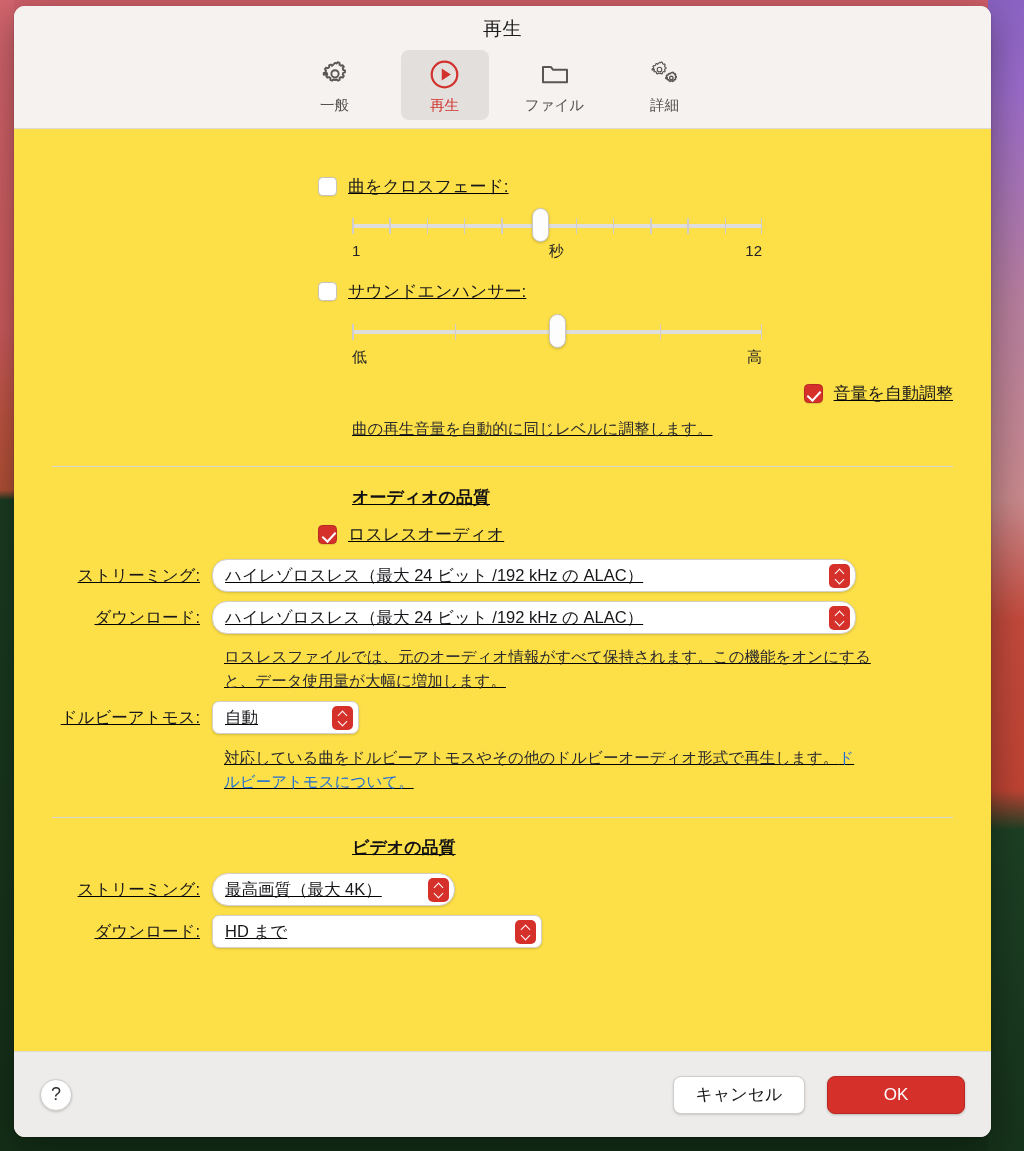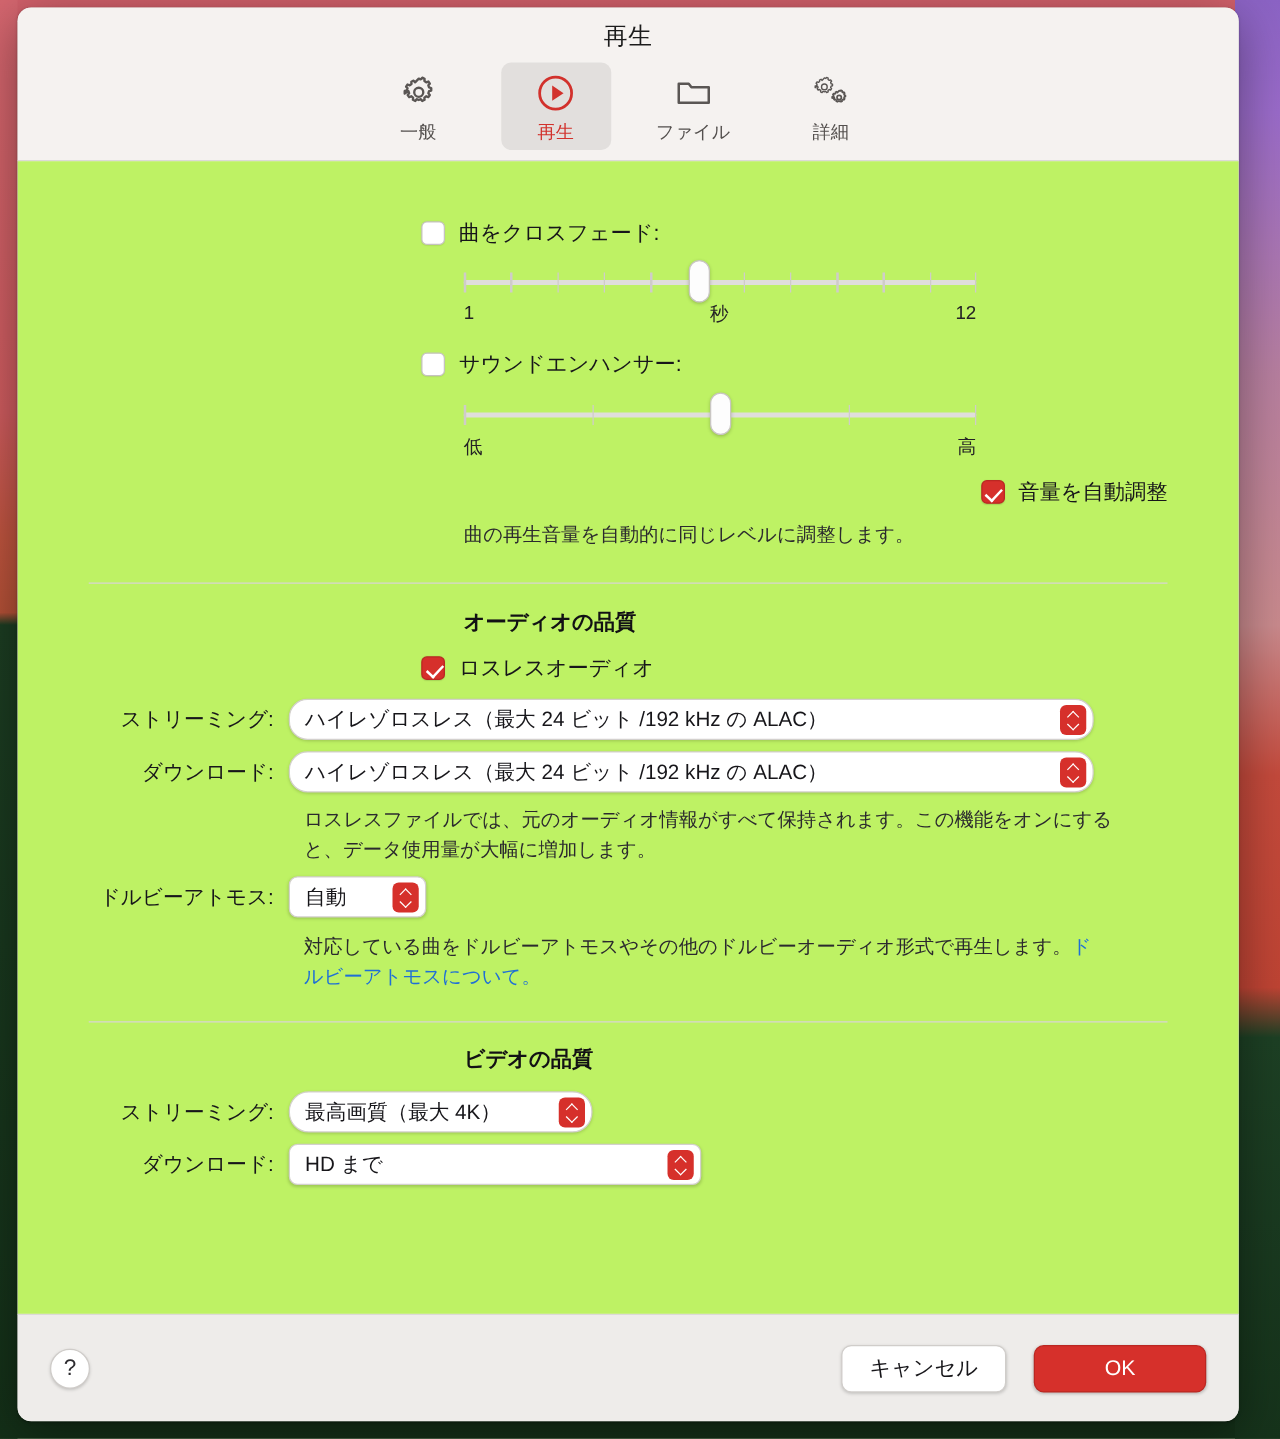--- a/index.html
+++ b/index.html
@@ -92,24 +92,25 @@
     cursor: default;
   }
   .tab.selected { background: #e2dfdd; }
   .tab .ticon { height: 34px; display: flex; align-items: center; justify-content: center; }
   .tab .tlabel { font-size: 14.5px; color: #54504e; }
   .tab.selected .tlabel { color: #d2312c; }
 
   
   .body {
     flex: 1 1 auto;
-    background: #bef264;
-    padding: 0 57px;
+    background: #fde047;
+    padding: 0 38px;
     position: relative;
     overflow: hidden;
+    text-decoration: underline;
   }
   .divider {
     height: 1px;
     background: #d8d5d2;
     margin: 0;
   }
 
   .row { display: flex; align-items: center; }
 
   
@@ -242,21 +243,21 @@
     position: absolute;
     left: 0.6px; top: 1px;
     width: 6px; height: 6px;
     border: solid #fff;
     border-width: 1.9px 1.9px 0 0;
   }
   .chev i.up::before { transform: rotate(-45deg); }
   .chev i.dn::before { transform: rotate(135deg); top: -1px; }
 
   .popup.wide { width: 644px; border-radius: 15px; }
-  .popup.auto { width: 110px; }
+  .popup.auto { width: 147px; }
   .popup.vstream { width: 243px; border-radius: 16px; }
   .popup.vdl { width: 330px; gap: 48px; }
 
   .link { color: #1f6fd6; }
 
   
   .footer {
     flex: 0 0 auto;
     height: 86px;
     background: #eeecea;

